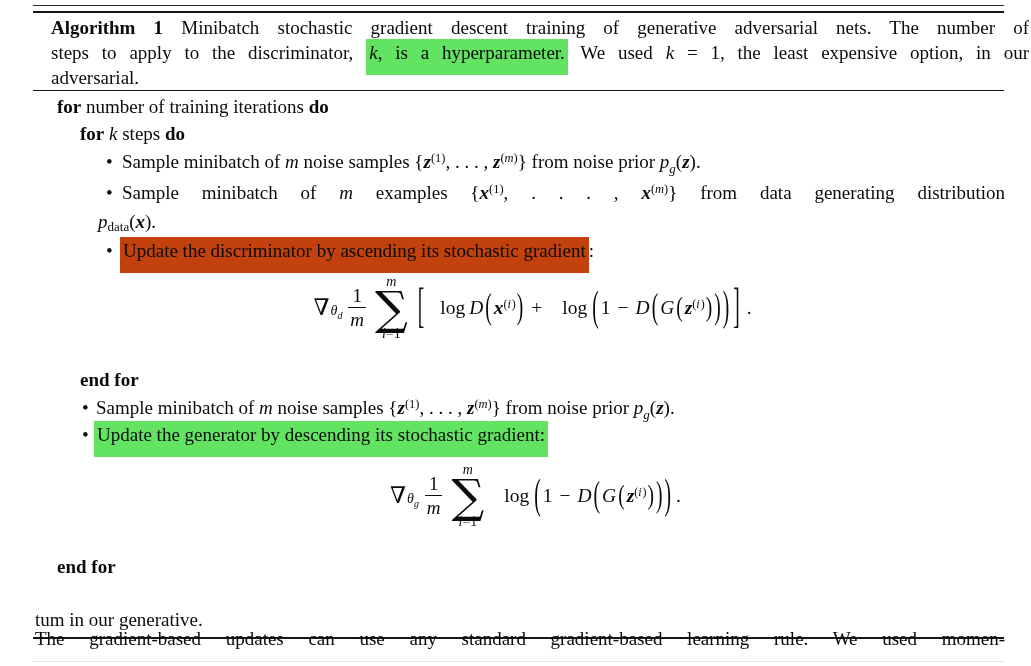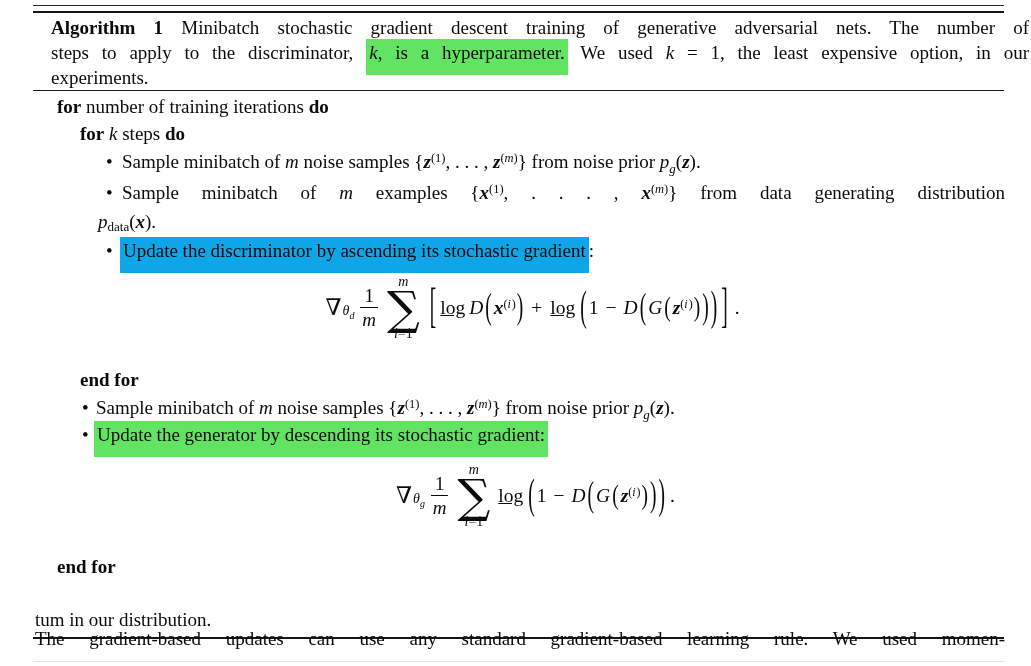--- a/index.html
+++ b/index.html
@@ -29,55 +29,55 @@
   .sum{display:inline-flex;flex-direction:column;align-items:center;margin:0 7px 0 2px;}
   .sum .lim{font-size:14px;line-height:1.15;font-style:normal;}
   .sigma{font-size:46px;line-height:0.8;font-family:"DejaVu Serif","DejaVu Sans",serif;}
   .eqbody{font-size:19.5px;white-space:nowrap;}
   .st{display:inline-block;transform:scaleY(var(--sy,1));transform-origin:50% 55%;margin:0 1px;}
   .s14{--sy:1.45;}
   .s17{--sy:1.8;}
   .s20{--sy:2.15;}
   .s24{--sy:2.5;margin:0 3px;}
   .gl{margin-right:2px;}
-  .fn{margin:0 4px 0 1px;text-decoration:underline;}
+  .fn{margin:0 4px 0 13px;}
   .pm{margin:0 7px;}
   .esup{font-size:12px;vertical-align:0.5em;line-height:0;}
   .edot{margin-left:4px;}
   .eqbody i{margin-right:1px;}
 </style>
 </head>
 <body>
 
 <div class="page">
 
   <div class="rule" style="top:5px;height:1px;background:#2a2a2a;"></div>
   <div class="rule" style="top:11px;height:2.4px;"></div>
   <div class="rule" style="top:90px;height:1.2px;"></div>
   <div class="rule" style="top:637px;height:2px;"></div>
   <div class="rule" style="top:661px;height:1px;background:#e3e3e3;"></div>
 
   <div>
     <div class="capline justlast" style="top:15px;"><b>Algorithm 1</b> Minibatch stochastic gradient descent training of generative adversarial nets. The number of</div>
     <div class="capline justlast" style="top:40px;">steps to apply to the discriminator, <mark style="background: rgb(98, 228, 98);"><i>k</i>, is a hyperparameter.</mark> We used <i>k</i> = 1, the least expensive option, in our</div>
-    <div class="capline" style="top:65px;">experiments.</div>
+    <div class="capline" style="top:65px;">adversarial.</div>
   </div>
 
   <div class="line" style="top:120px;left:80px;"><b>for</b> <i>k</i> steps <b>do</b></div>
   <div class="line" style="top:93px;left:57px;"><b>for</b> number of training iterations <b>do</b></div>
 
   <span class="bdot" style="top:148px;left:106px;">•</span>
   <div class="line" style="top:148px;left:122px;">Sample minibatch of <i>m</i> noise samples {<b class="mi">z</b><sup>(1)</sup>, . . . , <b class="mi">z</b><sup>(<i>m</i>)</sup>} from noise prior <i>p<sub class="psub">g</sub></i>(<b class="mi">z</b>).</div>
 
   <span class="bdot" style="top:179px;left:106px;">•</span>
   <div class="line justlast" style="top:179px;left:122px;width:883px;">Sample minibatch of <i>m</i> examples {<b class="mi">x</b><sup>(1)</sup>, . . . , <b class="mi">x</b><sup>(<i>m</i>)</sup>} from data generating distribution</div>
   <div class="line" style="top:208px;left:98px;"><i>p</i><sub class="psub-r">data</sub>(<b class="mi">x</b>).</div>
 
   <span class="bdot" style="top:237px;left:106px;">•</span>
-  <div class="line" style="top:237px;left:120px;"><mark style="background: #0ea5e9;">Update the discriminator by ascending its stochastic gradient</mark>:</div>
+  <div class="line" style="top:237px;left:120px;"><mark style="background: #c2410c;">Update the discriminator by ascending its stochastic gradient</mark>:</div>
 
   <div class="eq" style="top:262px;">
     <span class="eq-inner" style="margin-left:34px;">
       <span class="nabla">
           <span>∇</span>
           <span class="nsub"><i>θ<sub class="nsub2">d</sub></i></span>
         </span>
       <span class="frac">
           <span class="num">1</span>
           <span class="den"><i>m</i></span>
@@ -114,15 +114,15 @@
           <span class="sigma">∑</span>
           <span class="lim"><i>i</i>=1</span>
         </span>
       <span class="eqbody"><span class="fn">log</span><span class="st s20 gl">(</span>1<span class="pm">−</span><i>D</i><span class="st s17 gl">(</span><i>G</i><span class="st s14 gl">(</span><b class="mi">z</b><sup class="esup">(<i>i</i>)</sup><span class="st s14">)</span><span class="st s17">)</span><span class="st s20">)</span><span class="edot">.</span></span>
     </span>
   </div>
 
   <div class="line" style="top:553px;left:57px;"><b>end for</b></div>
 
   <div class="line justlast" style="top:579px;left:35px;width:970px;margin-top:46px;">The gradient-based updates can use any standard gradient-based learning rule. We used momen-</div>
-  <div class="line" style="top:606px;left:35px;">tum in our distribution.</div>
+  <div class="line" style="top:606px;left:35px;">tum in our generative.</div>
 
 </div>
 
 </body></html>

